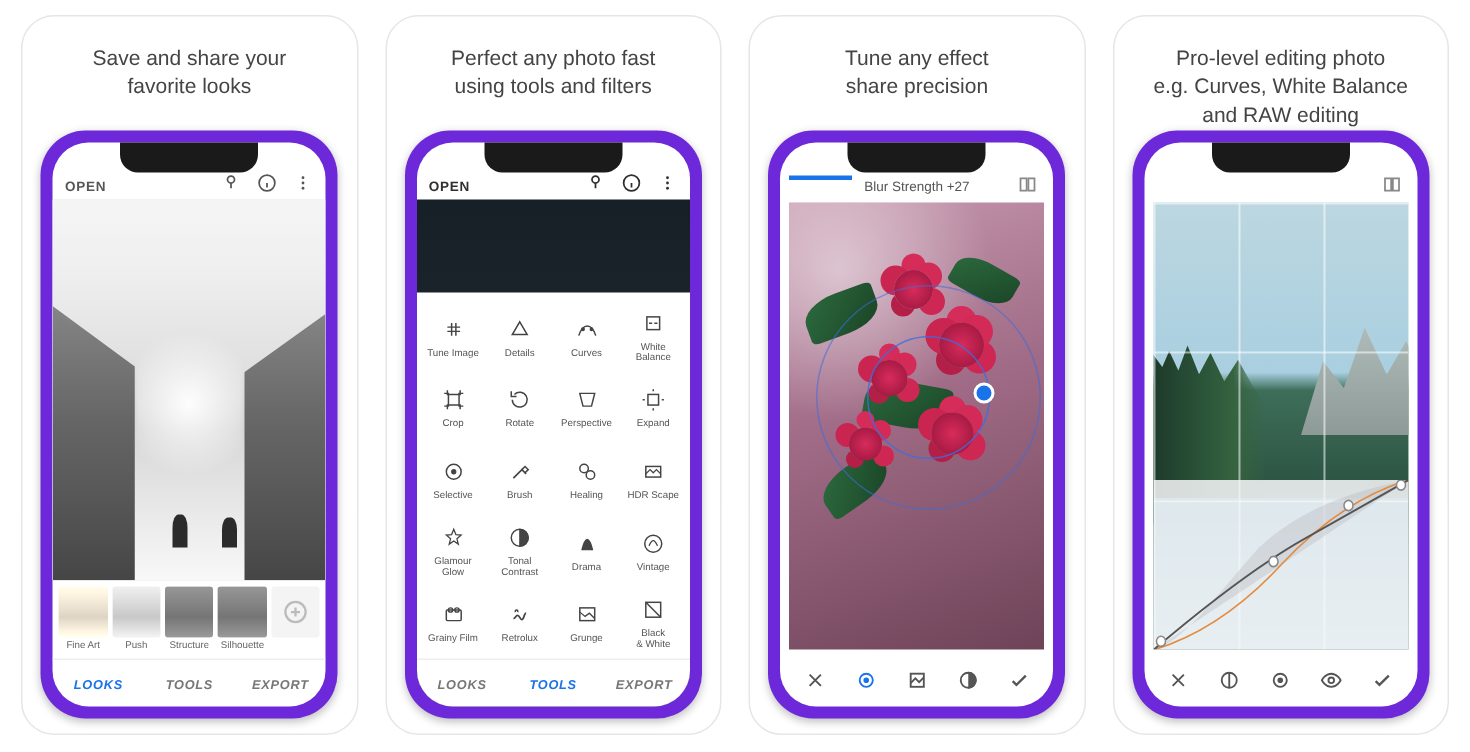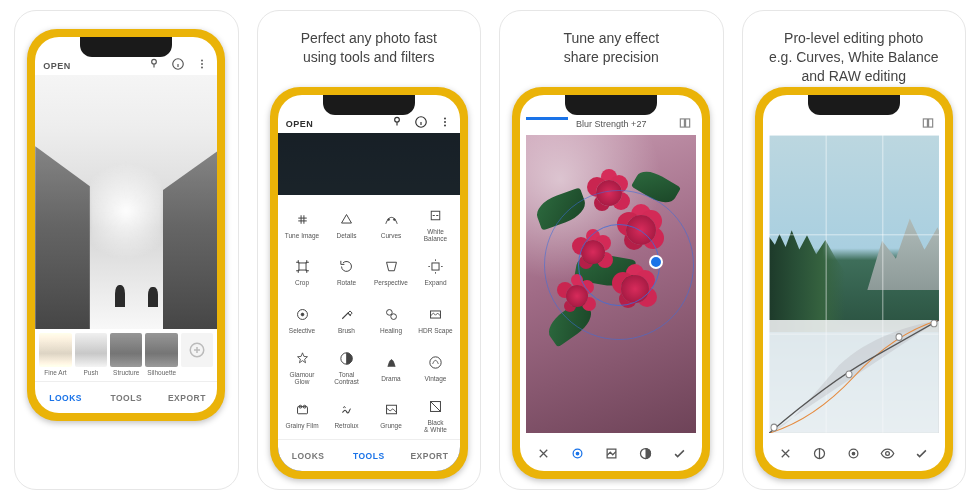--- a/index.html
+++ b/index.html
@@ -34,21 +34,21 @@
     font-size: 14px;
     line-height: 1.35;
     min-height: 58px;
     padding: 0 8px;
     white-space: pre-line;
   }
   
   .phone {
     width: 198px;
     height: 392px;
-    background: #eab308;
+    background: #6d28d9;
     border-radius: 30px;
     padding: 8px;
     position: relative;
     box-shadow: 0 2px 6px rgba(0,0,0,0.25);
   }
   .notch {
     position: absolute;
     top: 8px; left: 50%;
     transform: translateX(-50%);
     width: 92px; height: 20px;
@@ -147,20 +147,21 @@
   .look-label {
     font-size: 6.5px; color: #666; margin-top: 2px;
     white-space: nowrap; overflow: hidden; text-overflow: ellipsis;
     max-width: 100%;
   }
   
   .tabs {
     height: 32px;
     display: flex;
     border-top: 1px solid #eee;
+    font-style: italic;
   }
   .tab {
     flex: 1;
     display: flex; align-items: center; justify-content: center;
     font-size: 8.5px; font-weight: 700;
     letter-spacing: 0.5px;
     color: #777;
   }
   .tab.active { color: #1a73e8; }
   
@@ -300,20 +301,22 @@
   .control-pt {
     fill: #fff; stroke: #888; stroke-width: 1;
   }
 </style>
 </head>
 <body>
 
 <div class="row">
 
   <div class="card">
+    <div class="caption">Save and share your
+favorite looks</div>
     <div class="phone">
       <div class="notch"></div>
       <div class="screen">
         <div class="app-header">
           <span>OPEN</span>
           <span class="sp"></span>
           <span class="hicon">
             <svg viewBox="0 0 24 24" fill="none" stroke="currentColor" stroke-width="2">
                 <circle cx="12" cy="8" r="4"></circle>
                 <path d="M12 12v6"></path>

